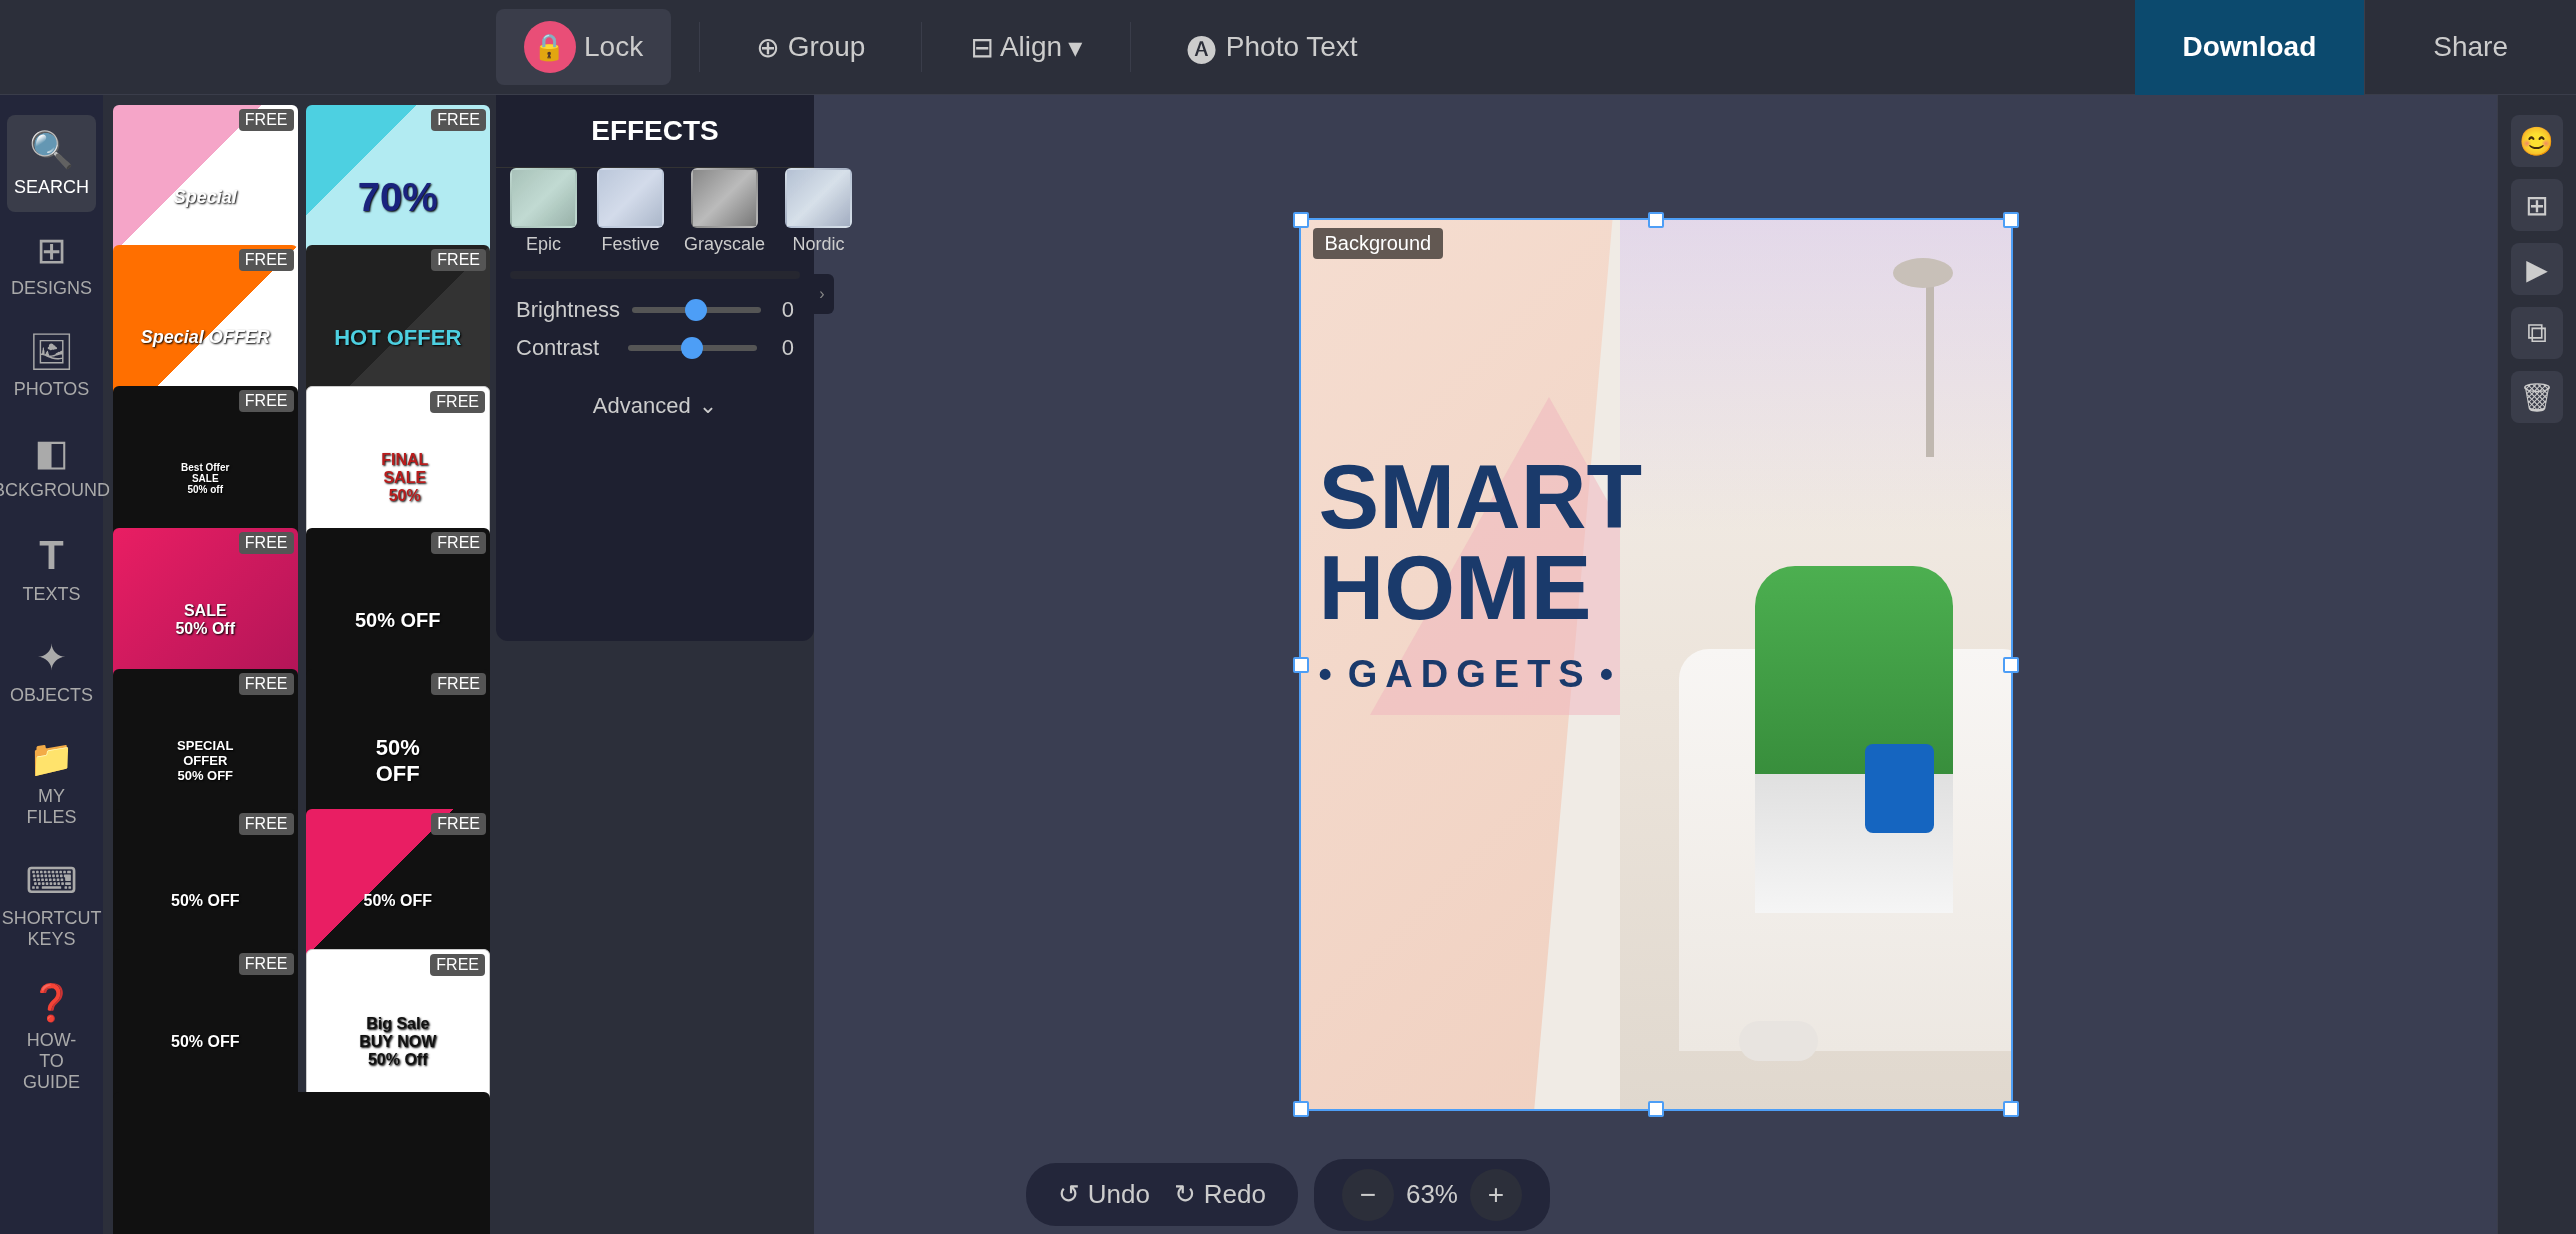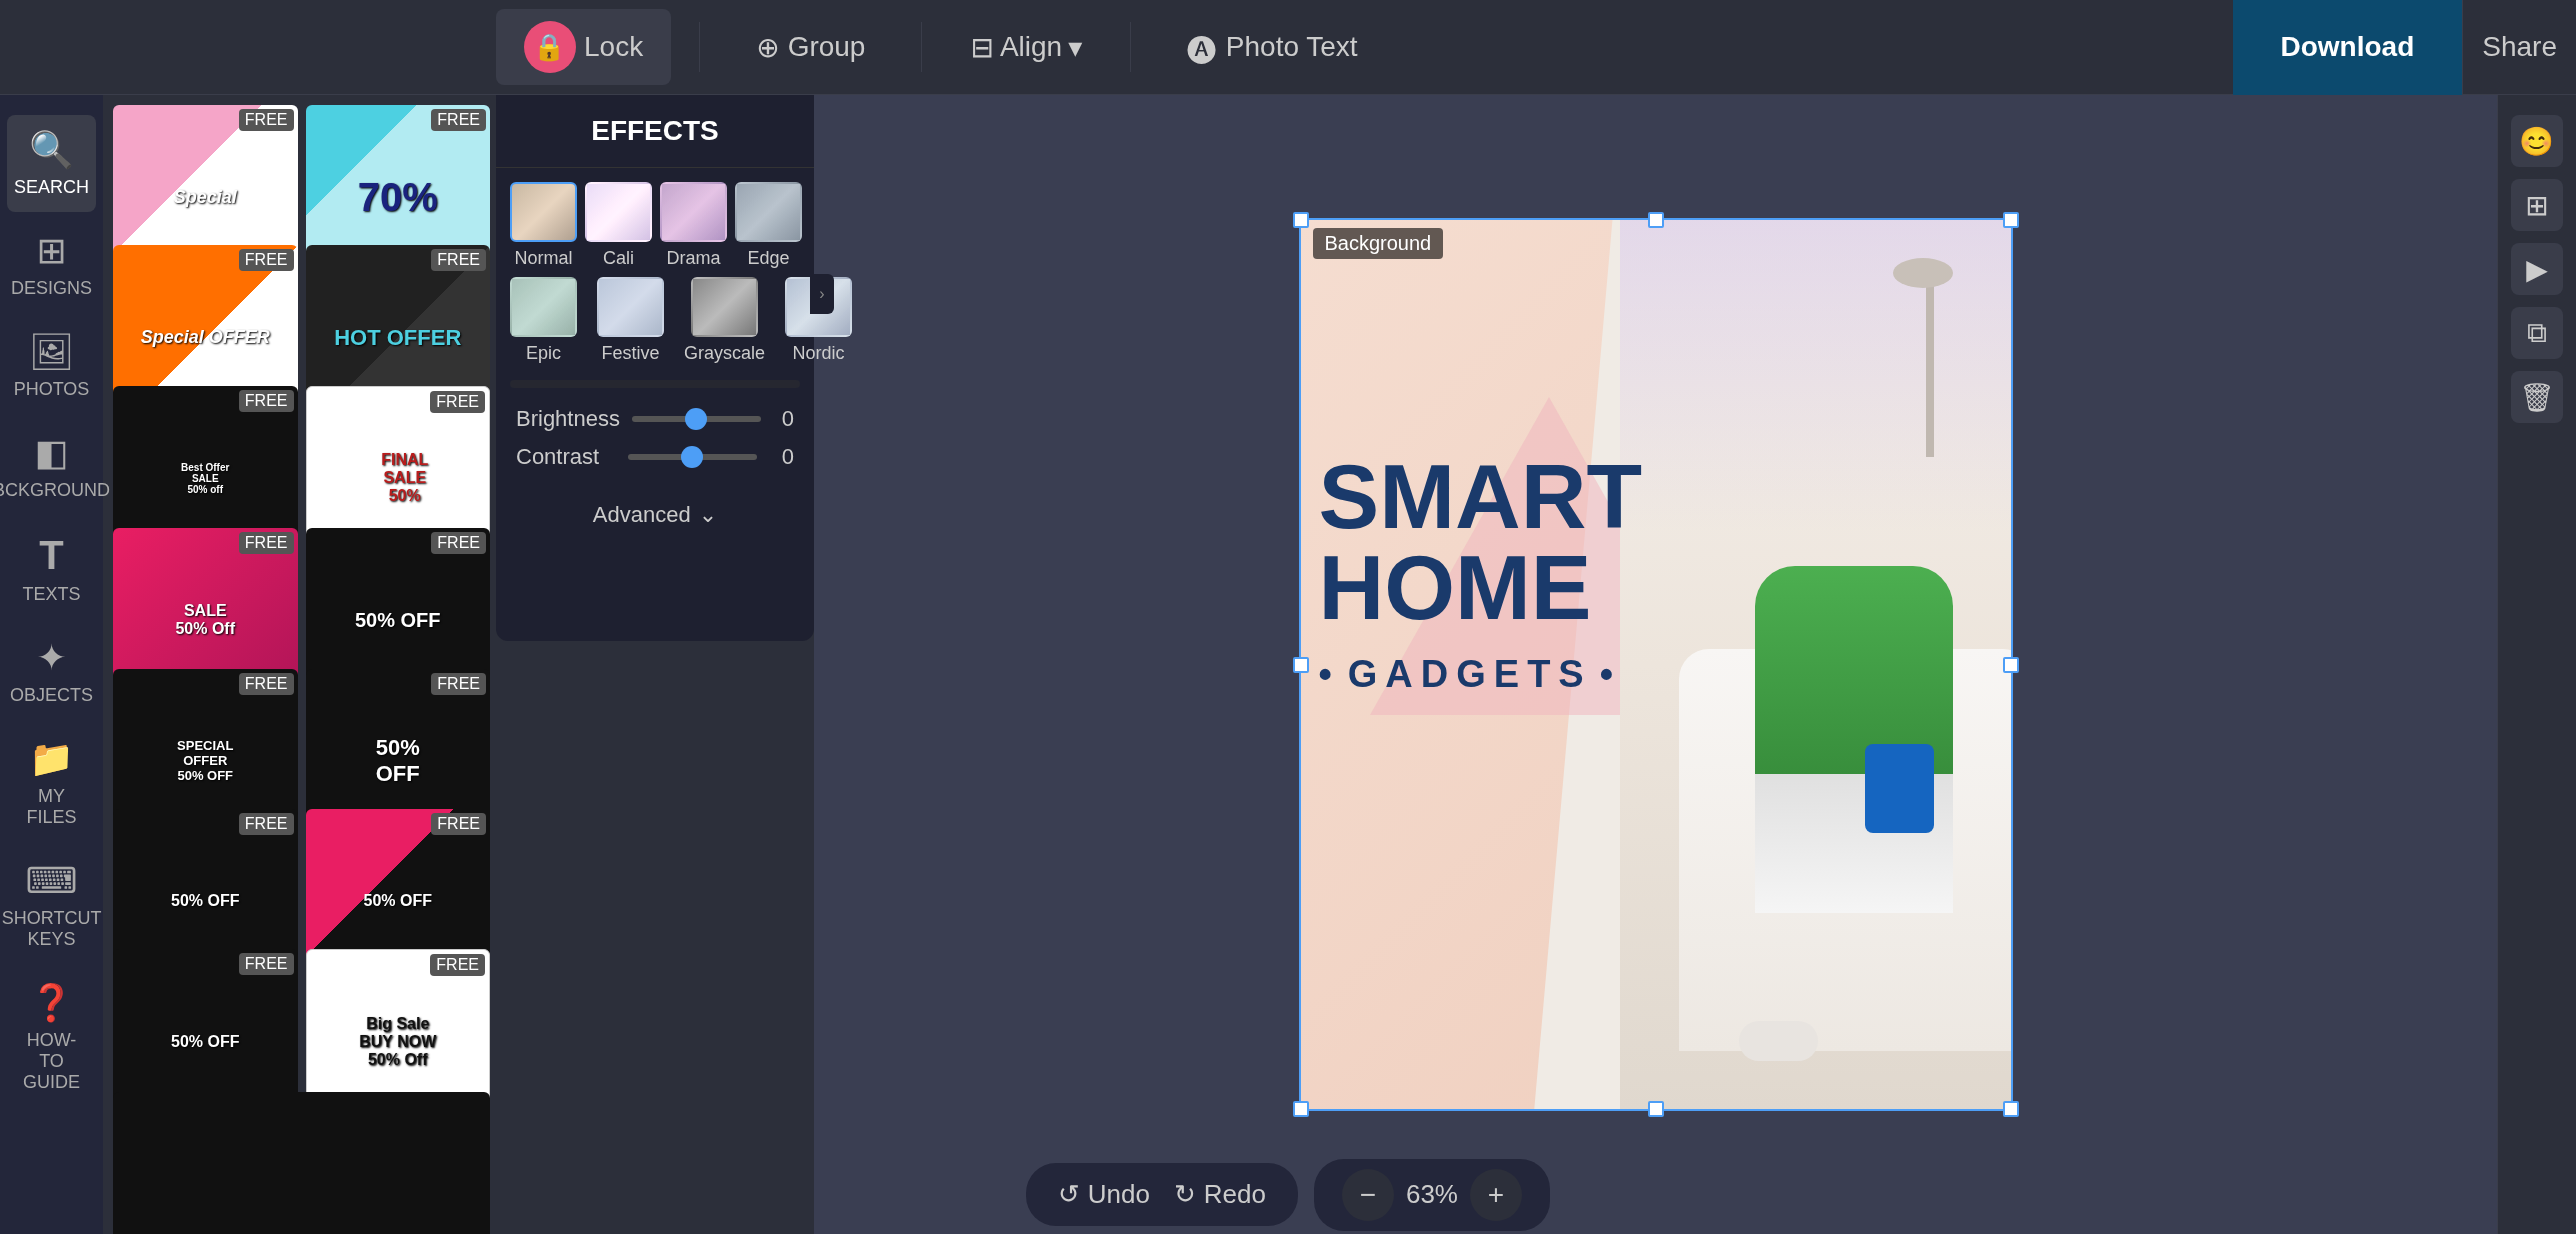--- a/index.html
+++ b/index.html
@@ -35,21 +35,21 @@
       display: flex; align-items: center; gap: 10px;
       padding: 12px 28px; background: transparent; border: none; color: #ccc; cursor: pointer; font-size: 28px;
     }
 
     .download-btn {
       background: #0c4a6e; color: #fff; border: none; padding: 16px 48px;
       font-size: 28px; cursor: pointer; height: 95px; font-weight: 600;
     }
     .share-btn {
       background: transparent; color: #ccc; border: none; border-left: 1px solid #3a3d4a;
-      padding: 16px 19px; font-size: 28px; cursor: pointer; height: 95px;
+      padding: 16px 68px; font-size: 28px; cursor: pointer; height: 95px;
     }
 
     
     .sidebar {
       position: absolute; top: 95px; left: 0; width: 103px; height: calc(1234px - 95px);
       background: #23263a; display: flex; flex-direction: column; align-items: center;
       padding-top: 20px; gap: 4px; z-index: 90;
     }
     .sidebar-item {
       display: flex; flex-direction: column; align-items: center; gap: 6px;
@@ -444,38 +444,20 @@
     <span class="thumb-badge">FREE</span>
   </div>
   <div class="thumb" style="background:#111;grid-column:span 2;">
     
   </div>
 </div>
 
 <div class="effects-panel">
   <div class="effects-header">
     <span>EFFECTS</span>
-  </div>
-  <div class="effects-grid">
-    <div class="effect-item">
-      <div class="effect-thumb et-normal selected"></div>
-      <span class="effect-label">Normal</span>
-    </div>
-    <div class="effect-item">
-      <div class="effect-thumb et-cali"></div>
-      <span class="effect-label">Cali</span>
-    </div>
-    <div class="effect-item">
-      <div class="effect-thumb et-drama"></div>
-      <span class="effect-label">Drama</span>
-    </div>
-    <div class="effect-item">
-      <div class="effect-thumb et-edge"></div>
-      <span class="effect-label">Edge</span>
-    </div>
   </div>
   <div class="effects-grid-row2">
     <div class="effect-item">
       <div class="effect-thumb et-epic"></div>
       <span class="effect-label">Epic</span>
     </div>
     <div class="effect-item">
       <div class="effect-thumb et-festive"></div>
       <span class="effect-label">Festive</span>
     </div>

